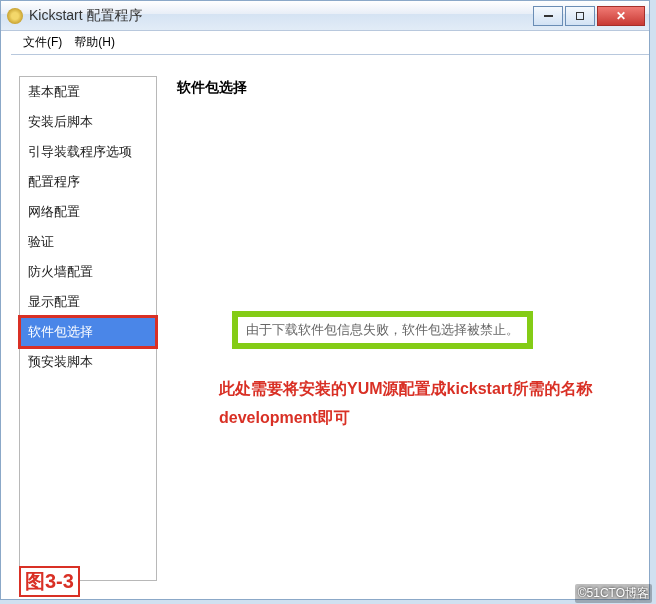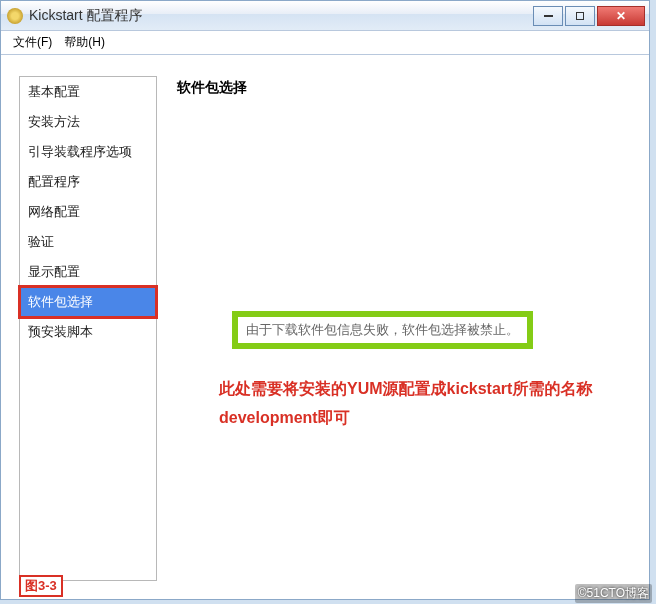--- a/index.html
+++ b/index.html
@@ -68,20 +68,21 @@
     .win-btn .x { font-weight:bold; font-size:12px; }
     
     .menubar {
       height: 24px;
       background: #fff;
       display: flex;
       align-items: center;
       padding-left: 6px;
       border-bottom: 1px solid #b8c8dd;
       font-size: 12px;
+      margin-left: 10px;
     }
     .menu-item { padding: 2px 6px; cursor: default; }
     
     .client {
       flex: 1;
       display: flex;
       background: #fff;
       position: relative;
     }
     .sidebar {
@@ -137,21 +138,21 @@
       font-size: 16px;
       line-height: 1.8;
     }
     .fig-label {
       position: absolute;
       left: 18px;
       bottom: 2px;
       border: 2px solid #d93025;
       color: #d93025;
       font-weight: bold;
-      font-size: 13px;
+      font-size: 20px;
       padding: 0 4px;
       background: #fff;
     }
     .watermark {
       position: absolute;
       right: 4px;
       bottom: 1px;
       font-size: 12px;
       color: #fff;
       text-shadow: 0 0 3px #000;
@@ -182,25 +183,26 @@
   </div>
 
   <div class="menubar">
     <div class="menu-item">文件(F)</div>
     <div class="menu-item">帮助(H)</div>
   </div>
 
   <div class="client">
     <div class="sidebar">
       <div class="side-item">基本配置</div>
-      <div class="side-item">安装方法</div>
+      <div class="side-item">安装后脚本</div>
       <div class="side-item">引导装载程序选项</div>
       <div class="side-item">配置程序</div>
       <div class="side-item">网络配置</div>
       <div class="side-item">验证</div>
+      <div class="side-item">防火墙配置</div>
       <div class="side-item">显示配置</div>
       <div class="side-item selected highlight-red-border">软件包选择</div>
       <div class="side-item">预安装脚本</div>
     </div>
     <div class="content">
       <div class="content-heading">软件包选择</div>
       <div class="error-banner">由于下载软件包信息失败，软件包选择被禁止。</div>
       <div class="anno-text">此处需要将安装的YUM源配置成kickstart所需的名称development即可</div>
     </div>
   </div>

